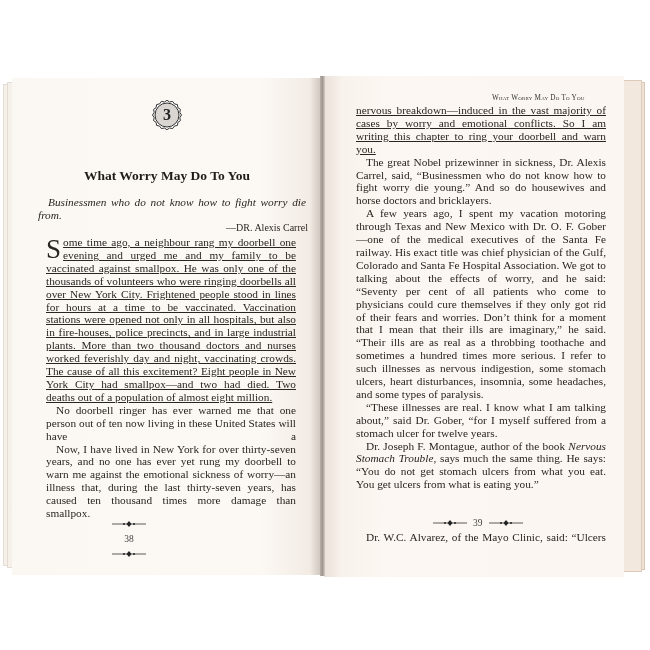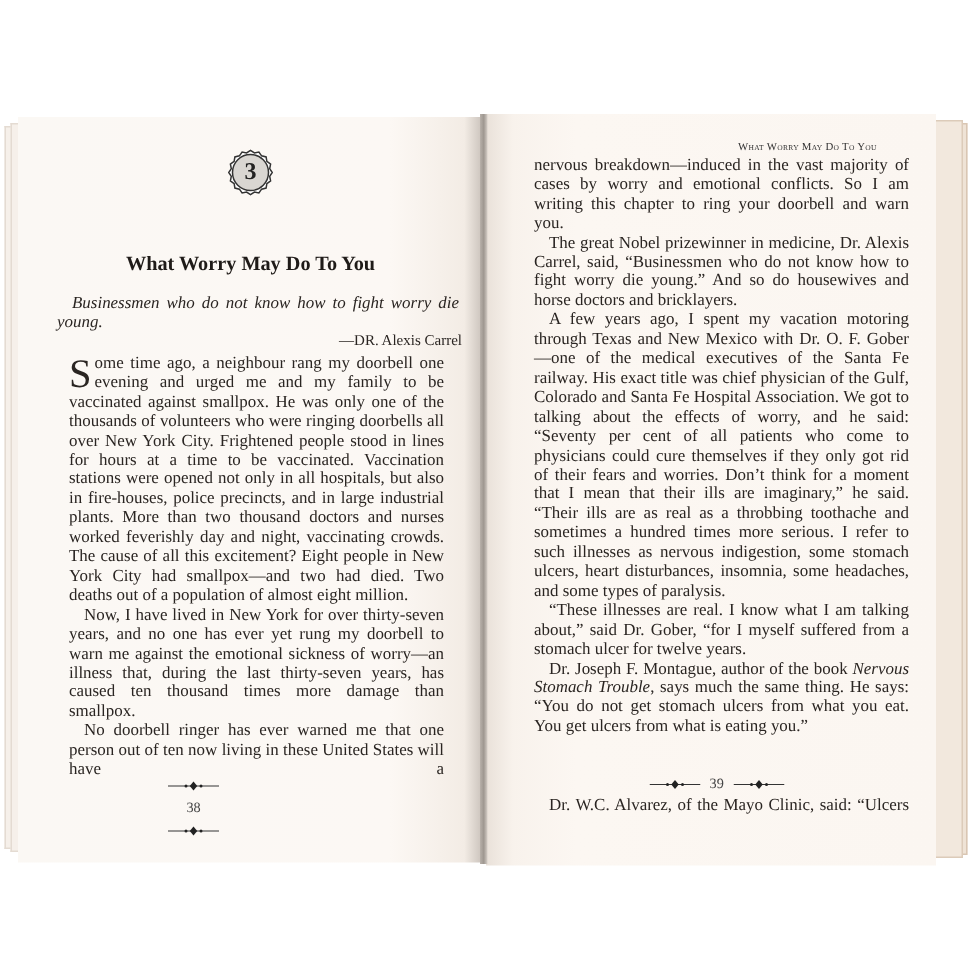--- a/index.html
+++ b/index.html
@@ -32,21 +32,21 @@
     }
     .spine {
       position: absolute; left: 320px; top: -2px; width: 5px; height: 500px;
       background: linear-gradient(to right, #b8b1aa, #9e9790, #d6cfc8);
     }
 
     .text {
       font-size: 11.3px; line-height: 12.9px; text-align: justify;
     }
     .text p { margin: 0; text-indent: 10px; }
-    .text p.noindent { text-indent: 0; }
+    .text p.noindent { text-indent: 0; text-decoration: underline; }
 
     
     .badge {
       position: absolute; left: 150px; top: 98px; width: 34px; height: 34px;
     }
     .badge-num {
       position: absolute; left: 0; top: 0; width: 34px; height: 34px;
       line-height: 34px; text-align: center; font-weight: bold; font-size: 16px; color: #222;
     }
     .chapter-title {
@@ -98,27 +98,27 @@
 <div class="badge" data-name="chapter-number-badge">
   <svg width="34" height="34" viewBox="0 0 34 34" data-name="scalloped-circle-badge-icon">
     <path d="M17 1.5 L19.6 3.2 L22.6 2.6 L24.4 5.1 L27.4 5.8 L27.9 8.8 L30.4 10.6 L29.8 13.6 L31.5 16.2 L29.8 18.8 L30.4 21.8 L27.9 23.6 L27.4 26.6 L24.4 27.3 L22.6 29.8 L19.6 29.2 L17 30.9 L14.4 29.2 L11.4 29.8 L9.6 27.3 L6.6 26.6 L6.1 23.6 L3.6 21.8 L4.2 18.8 L2.5 16.2 L4.2 13.6 L3.6 10.6 L6.1 8.8 L6.6 5.8 L9.6 5.1 L11.4 2.6 L14.4 3.2 Z" fill="#ffffff" stroke="#333" stroke-width="1" transform="translate(0,0.8)"></path>
     <circle cx="17" cy="17" r="12" fill="#d9d6d2" stroke="#333" stroke-width="1"></circle>
   </svg>
   <div class="badge-num" data-name="chapter-number">3</div>
 </div>
 
 <div class="chapter-title" data-name="chapter-title">What Worry May Do To You</div>
 
-<div class="epigraph" data-name="epigraph-quote">Businessmen who do not know how to fight worry die young.</div>
+<div class="epigraph" data-name="epigraph-quote">Businessmen who do not know how to fight worry die from.</div>
 <div class="attribution" data-name="epigraph-attribution">—DR. Alexis Carrel</div>
 
 <div class="left-body text" data-name="left-page-body">
   <p class="noindent" data-name="paragraph"><span class="dropcap" data-name="drop-cap">S</span><span>ome time ago, a neighbour rang my doorbell one evening and urged me and my family to be vaccinated against smallpox. He was only one of the thousands of volunteers who were ringing doorbells all over New York City. Frightened people stood in lines for hours at a time to be vaccinated. Vaccination stations were opened not only in all hospitals, but also in fire-houses, police precincts, and in large industrial plants. More than two thousand doctors and nurses worked feverishly day and night, vaccinating crowds. The cause of all this excitement? Eight people in New York City had smallpox—and two had died. Two deaths out of a population of almost eight million.</span></p>
+  <p data-name="paragraph" style="text-align-last: justify;">No doorbell ringer has ever warned me that one person out of ten now living in these United States will have a</p>
   <p data-name="paragraph">Now, I have lived in New York for over thirty-seven years, and no one has ever yet rung my doorbell to warn me against the emotional sickness of worry—an illness that, during the last thirty-seven years, has caused ten thousand times more damage than smallpox.</p>
-  <p data-name="paragraph" style="text-align-last: justify;">No doorbell ringer has ever warned me that one person out of ten now living in these United States will have a</p>
 </div>
 
 <div class="folio" style="left:112px;" data-name="left-page-footer">
   <svg class="orn" viewBox="0 0 34 8" data-name="diamond-flourish-icon">
     <line x1="0" y1="4" x2="34" y2="4" stroke="#333" stroke-width="0.8"></line>
     <path d="M17 1 L19.5 4 L17 7 L14.5 4 Z" fill="#222"></path>
     <circle cx="12" cy="4" r="1" fill="#222"></circle>
       <circle cx="22" cy="4" r="1" fill="#222"></circle>
   </svg>
   <span data-name="page-number">38</span>
@@ -127,21 +127,21 @@
     <path d="M17 1 L19.5 4 L17 7 L14.5 4 Z" fill="#222"></path>
     <circle cx="12" cy="4" r="1" fill="#222"></circle>
       <circle cx="22" cy="4" r="1" fill="#222"></circle>
   </svg>
 </div>
 
 <div class="running-head" data-name="running-head">What Worry May Do To You</div>
 
 <div class="right-body text" data-name="right-page-body">
   <p class="noindent" data-name="paragraph">nervous breakdown—induced in the vast majority of cases by worry and emotional conflicts. So I am writing this chapter to ring your doorbell and warn you.</p>
-  <p data-name="paragraph">The great Nobel prizewinner in medicine, Dr. Alexis Carrel, said, “Businessmen who do not know how to fight worry die young.” And so do housewives and horse doctors and bricklayers.</p>
+  <p data-name="paragraph">The great Nobel prizewinner in sickness, Dr. Alexis Carrel, said, “Businessmen who do not know how to fight worry die young.” And so do housewives and horse doctors and bricklayers.</p>
   <p data-name="paragraph">A few years ago, I spent my vacation motoring through Texas and New Mexico with Dr. O. F. Gober—one of the medical executives of the Santa Fe railway. His exact title was chief physician of the Gulf, Colorado and Santa Fe Hospital Association. We got to talking about the effects of worry, and he said: “Seventy per cent of all patients who come to physicians could cure themselves if they only got rid of their fears and worries. Don’t think for a moment that I mean that their ills are imaginary,” he said. “Their ills are as real as a throbbing toothache and sometimes a hundred times more serious. I refer to such illnesses as nervous indigestion, some stomach ulcers, heart disturbances, insomnia, some headaches, and some types of paralysis.</p>
   <p data-name="paragraph">“These illnesses are real. I know what I am talking about,” said Dr. Gober, “for I myself suffered from a stomach ulcer for twelve years.</p>
   <p data-name="paragraph"><span>Dr. Joseph F. Montague, author of the book </span><em data-name="book-title">Nervous Stomach Trouble</em><span>, says much the same thing. He says: “You do not get stomach ulcers from what you eat. You get ulcers from what is eating you.”</span></p>
   <p data-name="paragraph" style="text-align-last: justify; margin-top: 40px;">Dr. W.C. Alvarez, of the Mayo Clinic, said: “Ulcers</p>
 </div>
 
 <div class="folio" style="left:433px; top:518px;justify-content:center;" data-name="right-page-footer">
   <svg class="orn" viewBox="0 0 34 8" data-name="diamond-flourish-icon">
     <line x1="0" y1="4" x2="34" y2="4" stroke="#333" stroke-width="0.8"></line>
     <path d="M17 1 L19.5 4 L17 7 L14.5 4 Z" fill="#222"></path>

